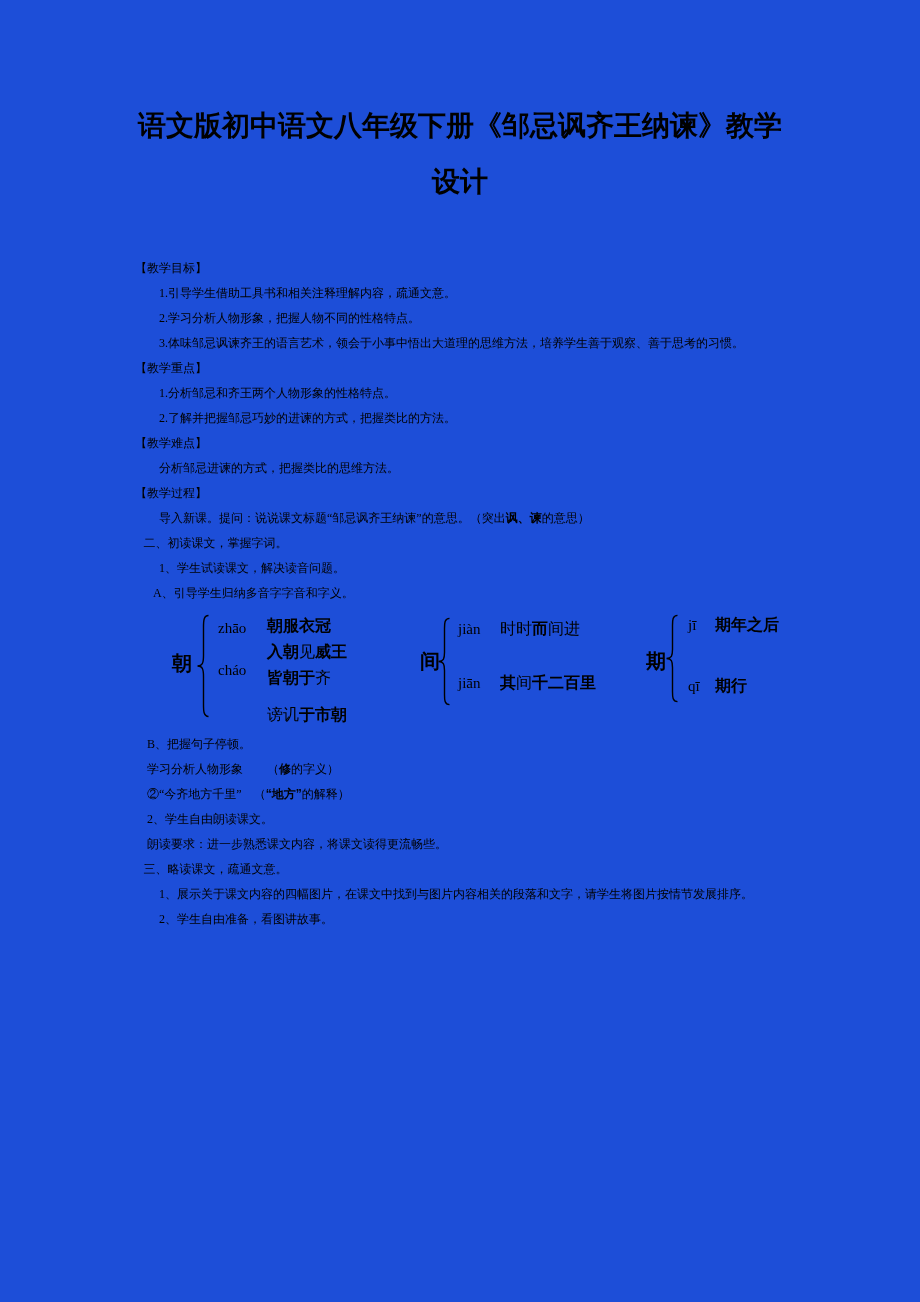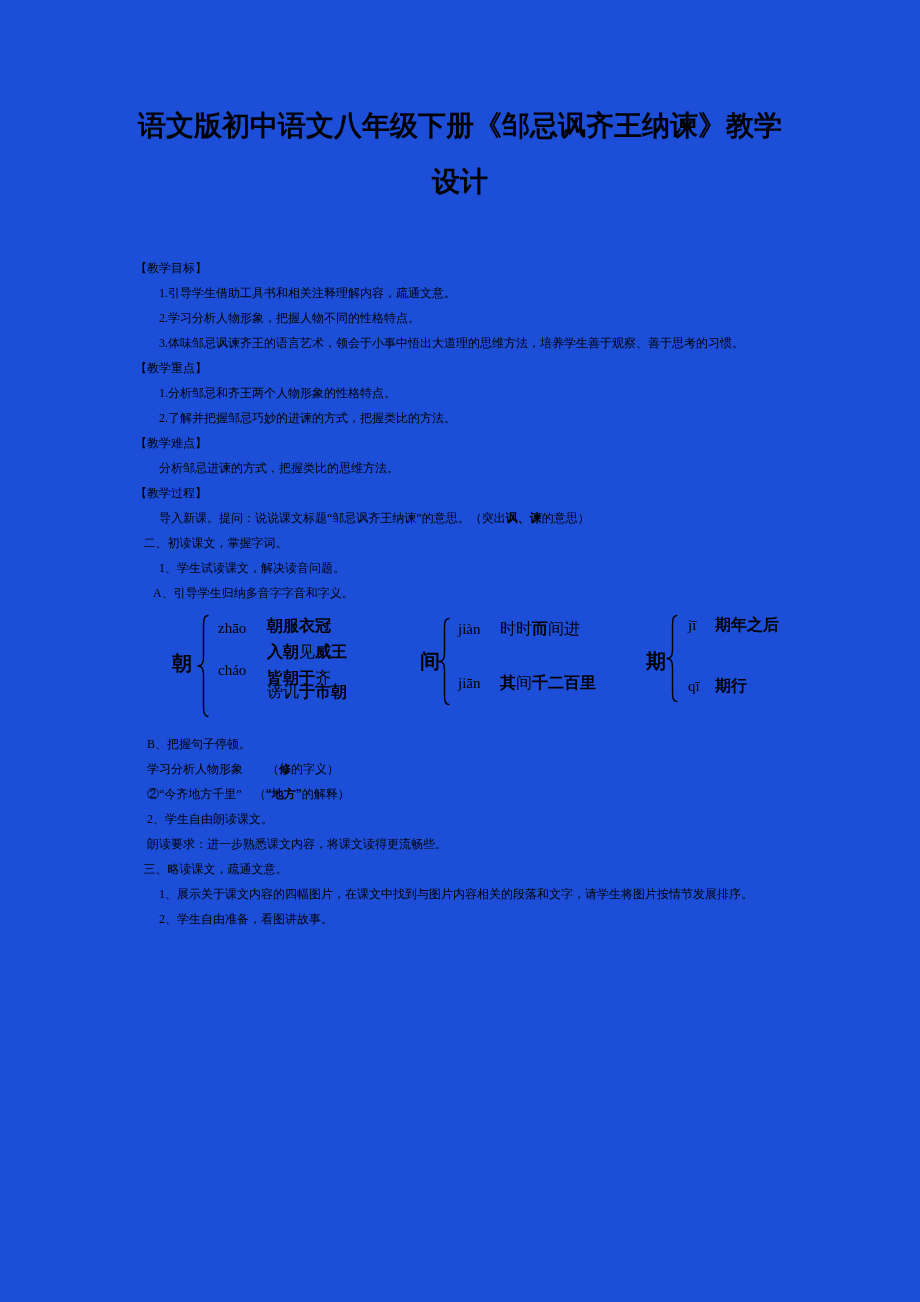--- a/index.html
+++ b/index.html
@@ -76,21 +76,21 @@
         <div class="pgroup" style="left: 37px;">
           <span class="dchar b" style="top: 38px;">朝</span>
           <svg viewBox="0 0 14 100" preserveAspectRatio="none" class="dbrace" style="left: 24px; top: 0px; width: 14px; height: 104px;">
             <path d="M12.5,1.5 C7.5,1.5 7.5,7 7.5,13 L7.5,40 C7.5,47 6.5,50 1.5,50 C6.5,50 7.5,53 7.5,60 L7.5,87 C7.5,93 7.5,98.5 12.5,98.5" fill="none" stroke="#000000" stroke-width="1.4" vector-effect="non-scaling-stroke"></path>
           </svg>
           <span class="dpin" style="left: 46px; top: 5px;">zhāo</span>
           <span class="dpin" style="left: 46px; top: 47px;">cháo</span>
           <div class="dph" style="left: 95px; top: 1px;"><span class="b">朝服衣冠</span></div>
           <div class="dph" style="left: 95px; top: 27px;"><span class="b">入朝</span><span>见</span><span class="b">威王</span></div>
           <div class="dph" style="left: 95px; top: 53px;"><span class="b">皆朝于</span><span>齐</span></div>
-          <div class="dph" style="left: 95px; top: 67px; text-align: center;"><span>谤讥</span><span class="b">于市朝</span></div>
+          <div class="dph" style="left: 95px; top: 90px; text-align: center;"><span>谤讥</span><span class="b">于市朝</span></div>
         </div>
         <div class="pgroup" style="left: 285px;">
           <span class="dchar b" style="top: 36px;">间</span>
           <svg viewBox="0 0 14 100" preserveAspectRatio="none" class="dbrace" style="left: 17px; top: 3px; width: 14px; height: 89px;">
             <path d="M12.5,1.5 C7.5,1.5 7.5,7 7.5,13 L7.5,40 C7.5,47 6.5,50 1.5,50 C6.5,50 7.5,53 7.5,60 L7.5,87 C7.5,93 7.5,98.5 12.5,98.5" fill="none" stroke="#000000" stroke-width="1.4" vector-effect="non-scaling-stroke"></path>
           </svg>
           <span class="dpin" style="left: 38px; top: 6px;">jiàn</span>
           <span class="dpin" style="left: 38px; top: 60px;">jiān</span>
           <div class="dph" style="left: 80px; top: 4px;"><span>时时</span><span class="b">而</span><span>间进</span></div>
           <div class="dph" style="left: 80px; top: 58px;"><span class="b">其</span><span>间</span><span class="b">千二百里</span></div>

